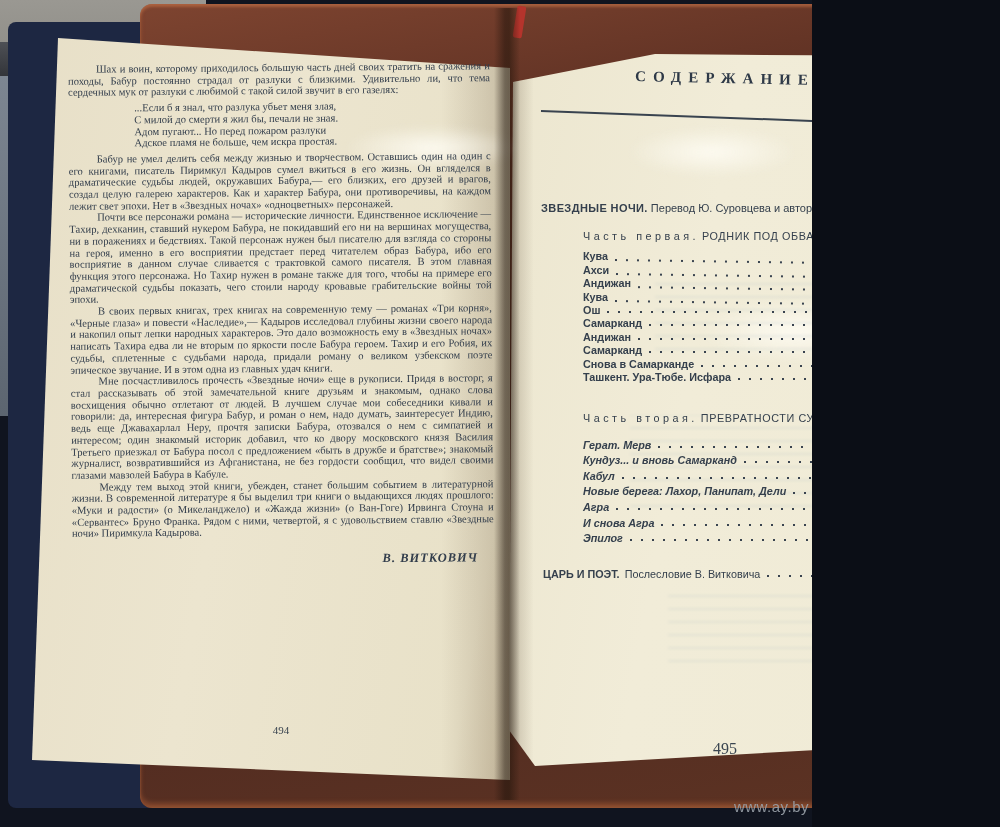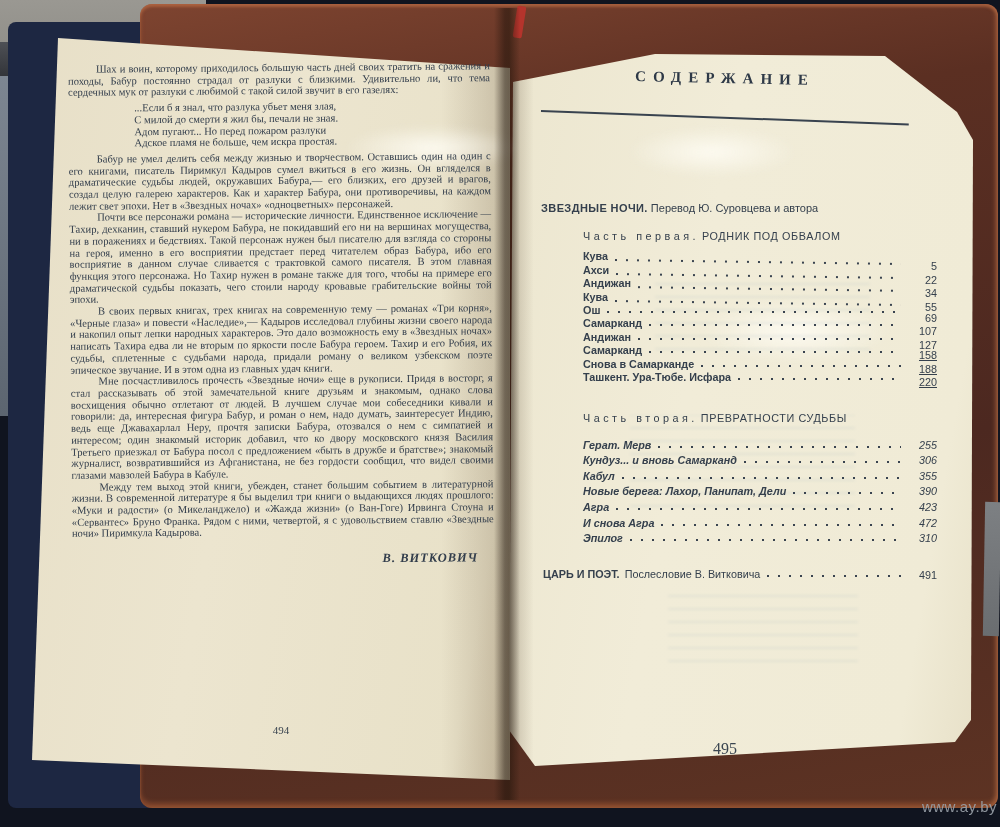--- a/index.html
+++ b/index.html
@@ -1,16 +1,16 @@
 <!DOCTYPE html>
 <html><head>
 <meta charset="utf-8">
 <style>
   html,body{margin:0;padding:0;background:#0b0e16;}
-  #photo{position:relative;width:1000px;height:827px;overflow:hidden;
+  #photo{position:relative;width:812px;height:827px;overflow:hidden;
          background:#10141f;font-family:"Liberation Serif",serif;}
 
   
   .wall{position:absolute;left:0;top:0;width:206px;height:80px;
         background:linear-gradient(#9a9892,#8b8a84);}
   .wall-band{position:absolute;left:0;top:42px;width:206px;height:34px;
         background:linear-gradient(#4e5055,#33353a);}
   .left-strip{position:absolute;left:0;top:76px;width:13px;height:340px;
         background:linear-gradient(#7d8692,#5c6570);}
   .cover-blue{position:absolute;left:8px;top:22px;width:520px;height:786px;

